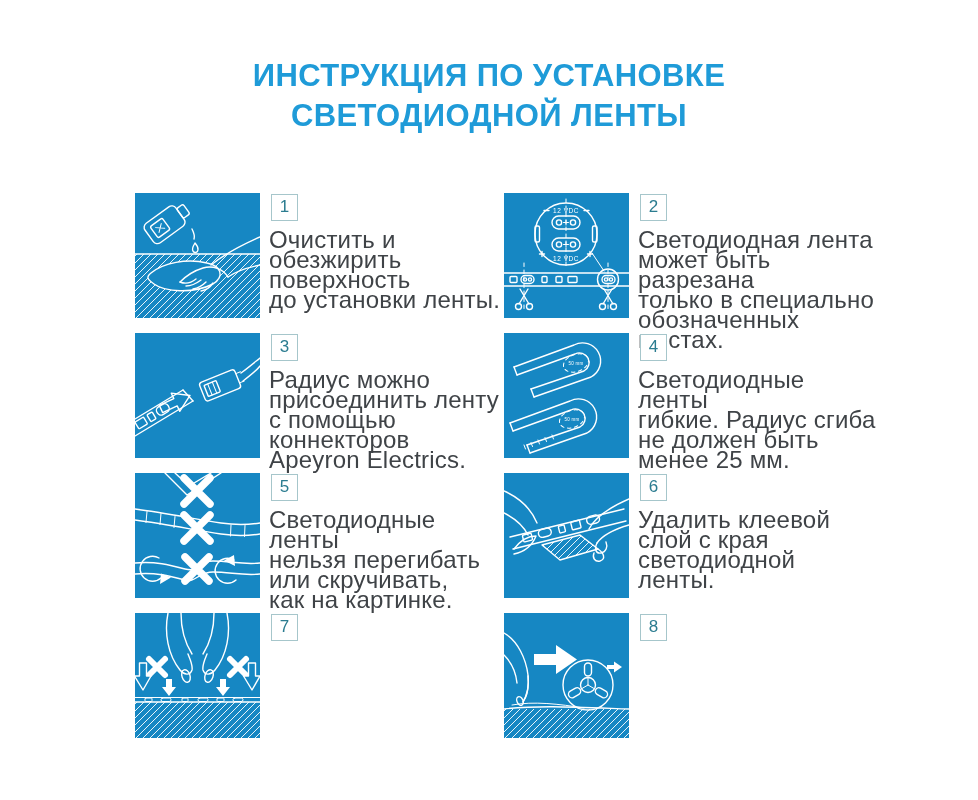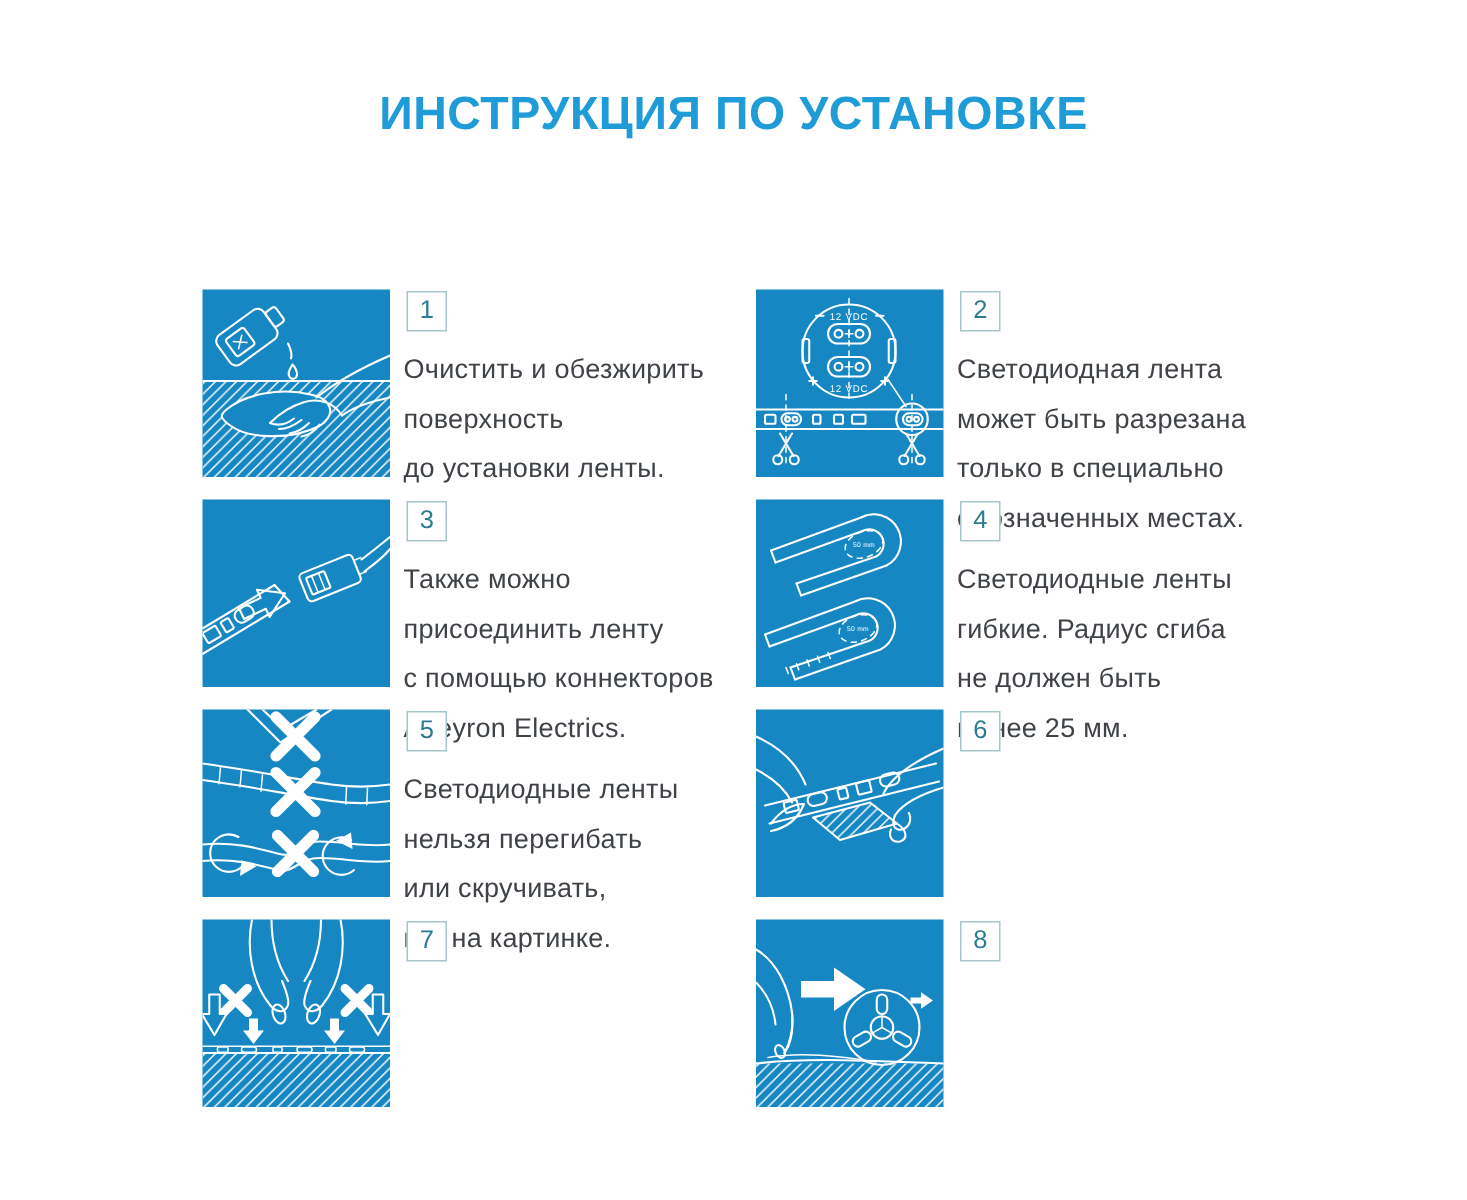--- a/index.html
+++ b/index.html
@@ -15,21 +15,21 @@
   .pos-1{left:135px;top:193px} .pos-2{left:504px;top:193px}
   .pos-3{left:135px;top:333px} .pos-4{left:504px;top:333px}
   .pos-5{left:135px;top:473px} .pos-6{left:504px;top:473px}
   .pos-7{left:135px;top:613px} .pos-8{left:504px;top:613px}
 
   .tile { width:125px; height:125px; background:var(--tile-blue,#1687C3); flex:0 0 auto; }
   .side { margin-left:9px; width:240px; }
   .badge { width:27px; height:27px; box-sizing:border-box; border:1.5px solid var(--badge-border,#A6C6CB);
            color:var(--badge-teal,#2B7C90); font-size:17px; line-height:24px; text-align:center;
            margin:1px 0 9px 2px; background:#fff; }
-  .text { margin:0; font-size:18px; line-height:33px; color:var(--text-gray,#3F4347);
+  .text { margin:0; font-size:24px; line-height:20px; color:var(--text-gray,#3F4347);
           white-space:pre-line; letter-spacing:0.2px; }
 
   .art { width:125px; height:125px; display:block; }
   .art path, .art rect, .art circle, .art ellipse, .art line, .art polygon {
     fill:none; stroke:#fff; stroke-width:1.4; stroke-linecap:round; stroke-linejoin:round; }
   .art .hp { stroke-width:0.9; }
   .art .fillw { fill:#fff; stroke:none; }
   .art .fillb { fill:var(--tile-blue,#1687C3); stroke:#fff; }
   .art .thick { stroke-width:7.5; }
   .art .thick2 { stroke-width:6; }
@@ -39,20 +39,21 @@
               font-size:6.5px; text-anchor:middle; letter-spacing:0.5px; }
   .art text.lbl-sm { font-size:4.5px; letter-spacing:0.2px; }
 </style>
 </head>
 <body>
 
 <div class="page">
 
   <h1 class="title">
     <span>ИНСТРУКЦИЯ ПО УСТАНОВКЕ</span>
+    <span>СВЕТОДИОДНОЙ ЛЕНТЫ</span>
   </h1>
 
   <section class="step pos-1">
     <div class="tile">
       <svg class="art" viewBox="0 0 125 125">
         <defs>
             <pattern id="h1" width="7" height="7" patternUnits="userSpaceOnUse">
           <path class="hp" d="M-1,1 l2,-2 M0,7 L7,0 M6,8 l2,-2"></path>
             </pattern>
           </defs>
@@ -159,21 +160,21 @@
           <rect x="70" y="46" width="13" height="12" rx="1"></rect>
           <path class="thin" d="M74,46 v12 M79,46 v12"></path>
           <path class="thin" d="M104,47 h5 M104,57 h5"></path>
         </g>
         <path d="M106,40 C114,34 120,29 125,25"></path>
         <path d="M108,48 C116,42 122,37 125,33"></path>
       </svg>
     </div>
     <div class="side">
       <div class="badge">3</div>
-      <p class="text">Также можно
+      <p class="text">Радиус можно
 присоединить ленту
 с помощью коннекторов
 Apeyron Electrics.</p>
     </div>
   </section>
 
   <section class="step pos-4">
     <div class="tile">
       <svg class="art" viewBox="0 0 125 125">
         <g>
@@ -266,20 +267,23 @@
           <rect x="55" y="52" width="6" height="7" rx="1"></rect>
           <rect x="68" y="51" width="9" height="8" rx="1"></rect>
           <rect x="84" y="50" width="13" height="8" rx="4"></rect>
         </g>
         <path style="fill:url(#h6)" d="M38,72 L76,62 L94,76 L56,87 Z"></path>
         <path d="M94,76 C100,80 102,86 96,88 C91,89 88,85 90,80"></path>
       </svg>
     </div>
     <div class="side">
       <div class="badge">6</div>
+      <p class="text">Удалить клеевой
+слой с края
+светодиодной ленты.</p>
     </div>
   </section>
 
   <section class="step pos-7">
     <div class="tile">
       <svg class="art" viewBox="0 0 125 125">
         <defs>
             <pattern id="h7" width="7" height="7" patternUnits="userSpaceOnUse">
           <path class="hp" d="M-1,1 l2,-2 M0,7 L7,0 M6,8 l2,-2"></path>
             </pattern>

